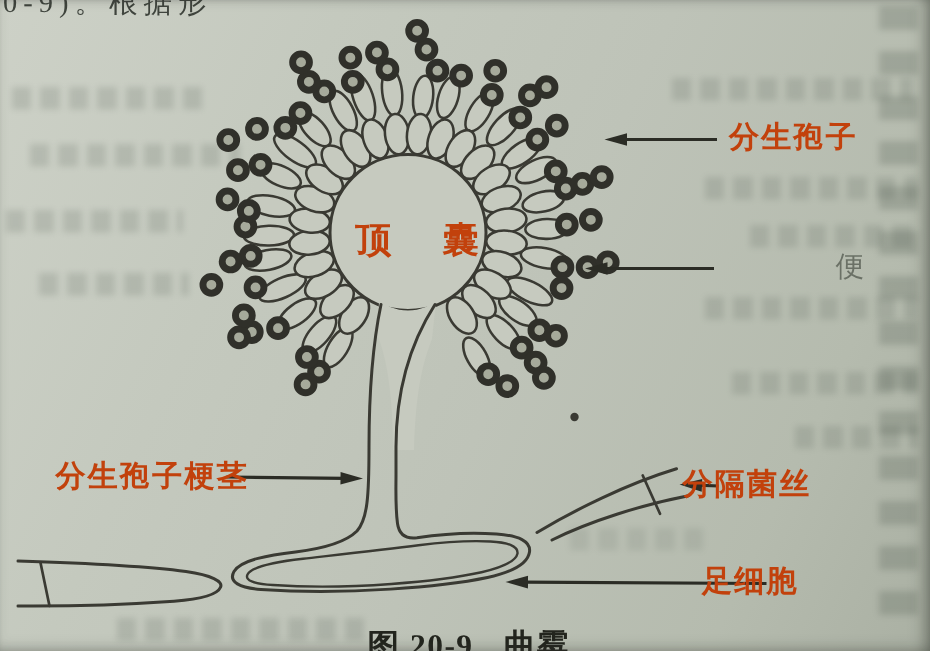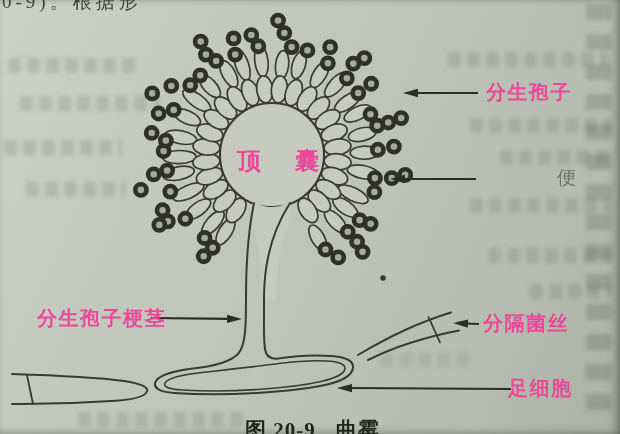--- a/index.html
+++ b/index.html
@@ -15,27 +15,27 @@
   .gr{position:absolute;height:15px;filter:blur(2px);opacity:.45;
     background:repeating-linear-gradient(90deg, rgba(88,98,88,.42) 0 13px, transparent 13px 19px);}
   .gc{position:absolute;width:26px;filter:blur(2px);opacity:.5;
     background:repeating-linear-gradient(180deg, rgba(72,82,72,.45) 0 16px, transparent 16px 30px);}
   .top-clip{position:absolute;left:2px;top:-11px;font-size:19px;letter-spacing:4px;
     color:#3f443d;filter:blur(.4px);white-space:nowrap;}
   .edge-char{position:absolute;left:557px;top:165px;font-size:19px;color:#565c52;
     opacity:.78;filter:blur(.3px);}
   svg{position:absolute;left:0;top:0;}
   .lbl{position:absolute;font-size:20px;line-height:1.15;font-weight:600;
-    letter-spacing:1.5px;color:#ec4899;white-space:nowrap;}
+    letter-spacing:1.5px;color:#c2410c;white-space:nowrap;}
   .lbl-vesicle{left:237px;top:148px;font-size:24px;letter-spacing:5px;}
   .lbl-conidia{left:486px;top:81px;}
   .lbl-phialide{left:486px;top:168px;}
   .lbl-stalk{left:37px;top:307px;}
-  .lbl-septate{left:483px;top:312px;}
-  .lbl-foot{left:508px;top:377px;}
+  .lbl-septate{left:455px;top:312px;}
+  .lbl-foot{left:468px;top:377px;}
   .caption{position:absolute;left:245px;top:416px;font-size:21px;font-weight:600;
     color:#23251e;letter-spacing:1px;white-space:nowrap;}
   .caption .t2{margin-left:20px;}
 </style>
 </head>
 <body>
 
 <div class="page">
 
   <div class="gr" style="left:8px;top:58px;width:130px;"></div>

